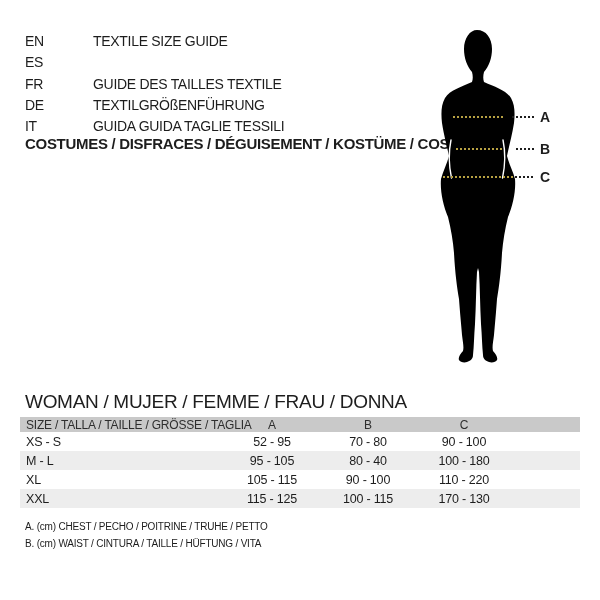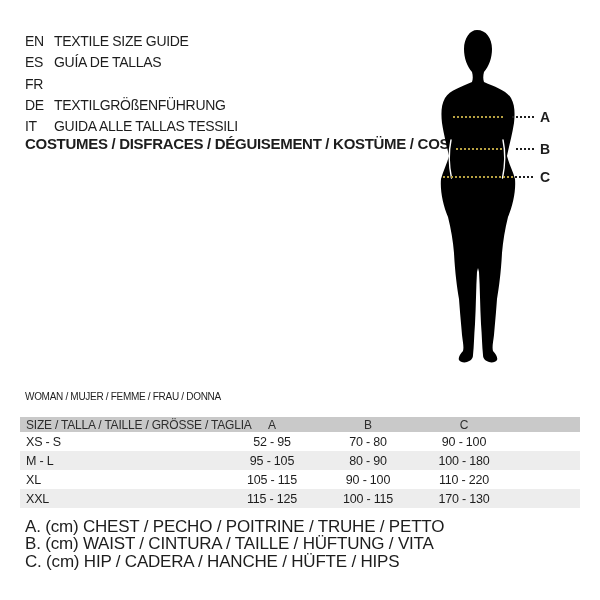--- a/index.html
+++ b/index.html
@@ -3,21 +3,21 @@
 <meta charset="utf-8">
 <style>
   html,body{margin:0;padding:0;background:#ffffff;}
   .canvas{
     position:relative;width:600px;height:600px;background:var(--pagebg,#fff);
     font-family:"Liberation Sans", sans-serif;color:var(--ink,#1d1d1d);
     overflow:hidden;
   }
   
   .lang-list{position:absolute;left:25px;top:31px;}
-  .lang-row{display:flex;line-height:21.3px;font-size:14px;letter-spacing:-0.3px;}
+  .lang-row{display:flex;line-height:21.3px;font-size:14px;letter-spacing:-0.3px;gap:39px;}
   .lang-code{width:29px;flex:0 0 29px;}
   
   .category-title{
     position:absolute;left:25px;top:135px;font-size:15px;font-weight:700;
     letter-spacing:-0.3px;white-space:nowrap;
   }
   
   .figure{position:absolute;left:405px;top:28px;width:170px;height:340px;}
   .figure .body{fill:var(--silhouette,#000);}
   .figure .slit{fill:none;stroke:#ffffff;stroke-width:1.4;stroke-linecap:round;}
@@ -30,65 +30,65 @@
   .k-a{left:512px;top:116px;width:22px;}
   .l-a{left:540px;top:108px;}
   .g-b{left:456px;top:148px;width:47px;}
   .k-b{left:516px;top:148px;width:18px;}
   .l-b{left:540px;top:140px;}
   .g-c{left:443px;top:176px;width:70px;}
   .k-c{left:515px;top:176px;width:19px;}
   .l-c{left:540px;top:168px;}
   
   .section-title{
-    position:absolute;left:25px;top:391px;font-size:10px;letter-spacing:-0.3px;
+    position:absolute;left:25px;top:391px;font-size:19px;letter-spacing:-0.3px;
     white-space:nowrap;
   }
   
   .table{position:absolute;left:20px;top:417px;width:560px;font-size:12.5px;}
   .t-row{
     display:grid;grid-template-columns:204px 96px 96px 96px 1fr;
     align-items:center;height:19px;letter-spacing:-0.2px;
   }
   .t-head{background:var(--headerbg,#c9c9c9);height:15px;font-size:12px;color:#2e2e2e;}
   .t-body .t-row:nth-child(even){background:var(--stripe,#ededed);}
   .c-size{padding-left:6px;text-align:left;white-space:nowrap;}
   .c-val{text-align:center;white-space:nowrap;}
   
   .notes{position:absolute;left:25px;top:518px;}
-  .note{font-size:17px;line-height:17.3px;letter-spacing:-0.2px;white-space:nowrap;}
+  .note{font-size:10px;line-height:17.3px;letter-spacing:-0.2px;white-space:nowrap;}
 </style>
 </head>
 <body>
 
 <div class="canvas">
 
   <div class="lang-list" id="lang-list">
     <div class="lang-row">
       <span class="lang-code">EN</span>
       <span class="lang-label">TEXTILE SIZE GUIDE</span>
     </div>
 
     <div class="lang-row">
       <span class="lang-code">ES</span>
-      <span class="lang-label">GUÍA DE TALLAS</span>
     </div>
 
     <div class="lang-row">
       <span class="lang-code">FR</span>
+      <span class="lang-label">GUIDE DES TAILLES TEXTILE</span>
     </div>
 
     <div class="lang-row">
       <span class="lang-code">DE</span>
       <span class="lang-label">TEXTILGRÖßENFÜHRUNG</span>
     </div>
 
     <div class="lang-row">
       <span class="lang-code">IT</span>
-      <span class="lang-label">GUIDA ALLE TALLAS TESSILI</span>
+      <span class="lang-label">GUIDA GUIDA TAGLIE TESSILI</span>
     </div>
   </div>
 
   <div class="category-title">COSTUMES / DISFRACES / DÉGUISEMENT / KOSTÜME / COSTUMI</div>
 
   <svg class="figure" viewBox="0 0 170 340" xmlns="http://www.w3.org/2000/svg" aria-hidden="true">
     <path class="body" d="
       M 72 2
       C 81 2 87 10 87 21
       C 87 30 84 38 79 44
@@ -158,21 +158,21 @@
         <span class="c-size">XS - S</span>
         <span class="c-val">52 - 95</span>
         <span class="c-val">70 - 80</span>
         <span class="c-val">90 - 100</span>
         <span class="c-fill"></span>
       </div>
 
       <div class="t-row">
         <span class="c-size">M - L</span>
         <span class="c-val">95 - 105</span>
-        <span class="c-val">80 - 90</span>
+        <span class="c-val">80 - 40</span>
         <span class="c-val">100 - 180</span>
         <span class="c-fill"></span>
       </div>
 
       <div class="t-row">
         <span class="c-size">XL</span>
         <span class="c-val">105 - 115</span>
         <span class="c-val">90 - 100</span>
         <span class="c-val">110 - 220</span>
         <span class="c-fill"></span>
@@ -187,16 +187,15 @@
       </div>
     </div>
 
   </div>
 
   <div class="notes" id="notes-list">
     <div class="note">A. (cm) CHEST / PECHO / POITRINE / TRUHE / PETTO</div>
 
     <div class="note">B. (cm) WAIST / CINTURA / TAILLE / HÜFTUNG / VITA</div>
 
-    <div class="note">C. (cm) HIP / CADERA / HANCHE / HÜFTE / HIPS</div>
   </div>
 
 </div>
 
 </body></html>

